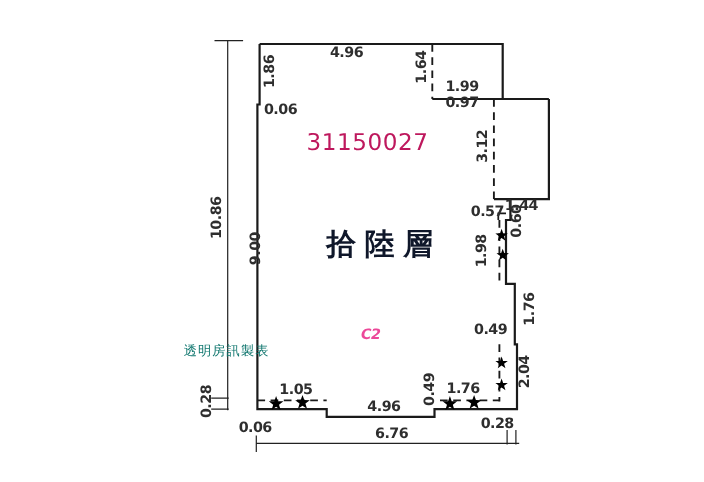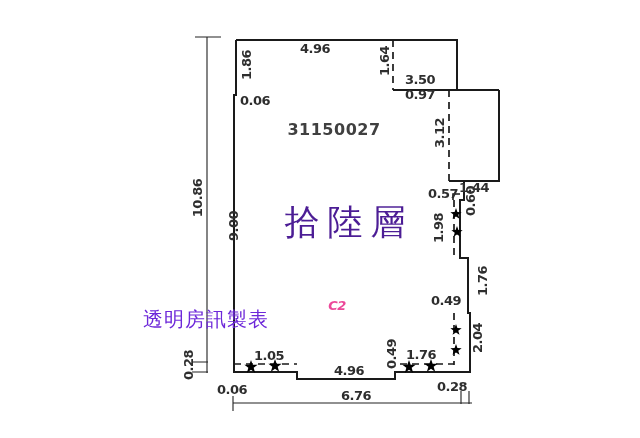--- a/index.html
+++ b/index.html
@@ -8,27 +8,27 @@
     font-family:"DejaVu Sans","Liberation Sans",sans-serif;
     margin-left:32px;
   }
   .stage svg{position:absolute;left:0;top:0;}
   .lbl{
     position:absolute;transform:translate(-50%,-50%);
     font-size:13px;font-weight:bold;color:#2e2e2e;letter-spacing:-0.5px;
     white-space:nowrap;line-height:1;
   }
   .lbl.rot{transform:translate(-50%,-50%) rotate(-90deg);}
-  .lbl.id-text{font-weight:bold;font-size:16px;letter-spacing:0.5px;color:#404040;}
+  .lbl.id-text{font-weight:normal;font-size:21px;letter-spacing:0.5px;color:#be185d;}
   .lbl.floor-name{
     font-family:"DejaVu Serif","Liberation Serif",serif;
-    font-weight:normal;font-size:35px;letter-spacing:8px;color:#4c1d95;
+    font-weight:bold;font-size:27px;letter-spacing:8px;color:#0f172a;
   }
   .lbl.room-code{font-style:italic;font-weight:bold;font-size:13px;color:#ec4899;}
-  .lbl.watermark{font-weight:normal;font-size:20px;color:#6d28d9;letter-spacing:1px;}
+  .lbl.watermark{font-weight:normal;font-size:12px;color:#0f766e;letter-spacing:1px;}
 </style>
 </head>
 <body>
 
 <div class="stage">
 
   <svg width="640" height="438" viewBox="0 0 640 438">
     <defs>
       <path id="star" d="M0,-7 L1.65,-2.27 L6.66,-2.16 L2.66,0.87 L4.11,5.66 L0,2.8 L-4.11,5.66 L-2.66,0.87 L-6.66,-2.16 L-1.65,-2.27 Z"></path>
     </defs>
@@ -62,21 +62,21 @@
       <use href="#star" transform="translate(425,232) scale(0.85)"></use>
       <use href="#star" transform="translate(424,330) scale(0.85)"></use>
       <use href="#star" transform="translate(424,350) scale(0.85)"></use>
     </g>
   </svg>
 
   <span class="lbl" style="left:283px;top:48px">4.96</span>
   <span class="lbl rot" style="left:214px;top:65px">1.86</span>
   <span class="lbl" style="left:223px;top:100px">0.06</span>
   <span class="lbl rot" style="left:352px;top:61px">1.64</span>
-  <span class="lbl" style="left:388px;top:79px">3.50</span>
+  <span class="lbl" style="left:388px;top:79px">1.99</span>
   <span class="lbl" style="left:388px;top:94px">0.97</span>
   <span class="lbl rot" style="left:407px;top:133px">3.12</span>
   <span class="lbl" style="left:442px;top:187px">1.44</span>
   <span class="lbl rot" style="left:165px;top:198px">10.86</span>
   <span class="lbl rot" style="left:201px;top:226px">9.00</span>
   <span class="lbl" style="left:411px;top:193px">0.57</span>
   <span class="lbl rot" style="left:438px;top:201px">0.60</span>
   <span class="lbl rot" style="left:406px;top:228px">1.98</span>
   <span class="lbl rot" style="left:450px;top:281px">1.76</span>
   <span class="lbl" style="left:414px;top:300px">0.49</span>

